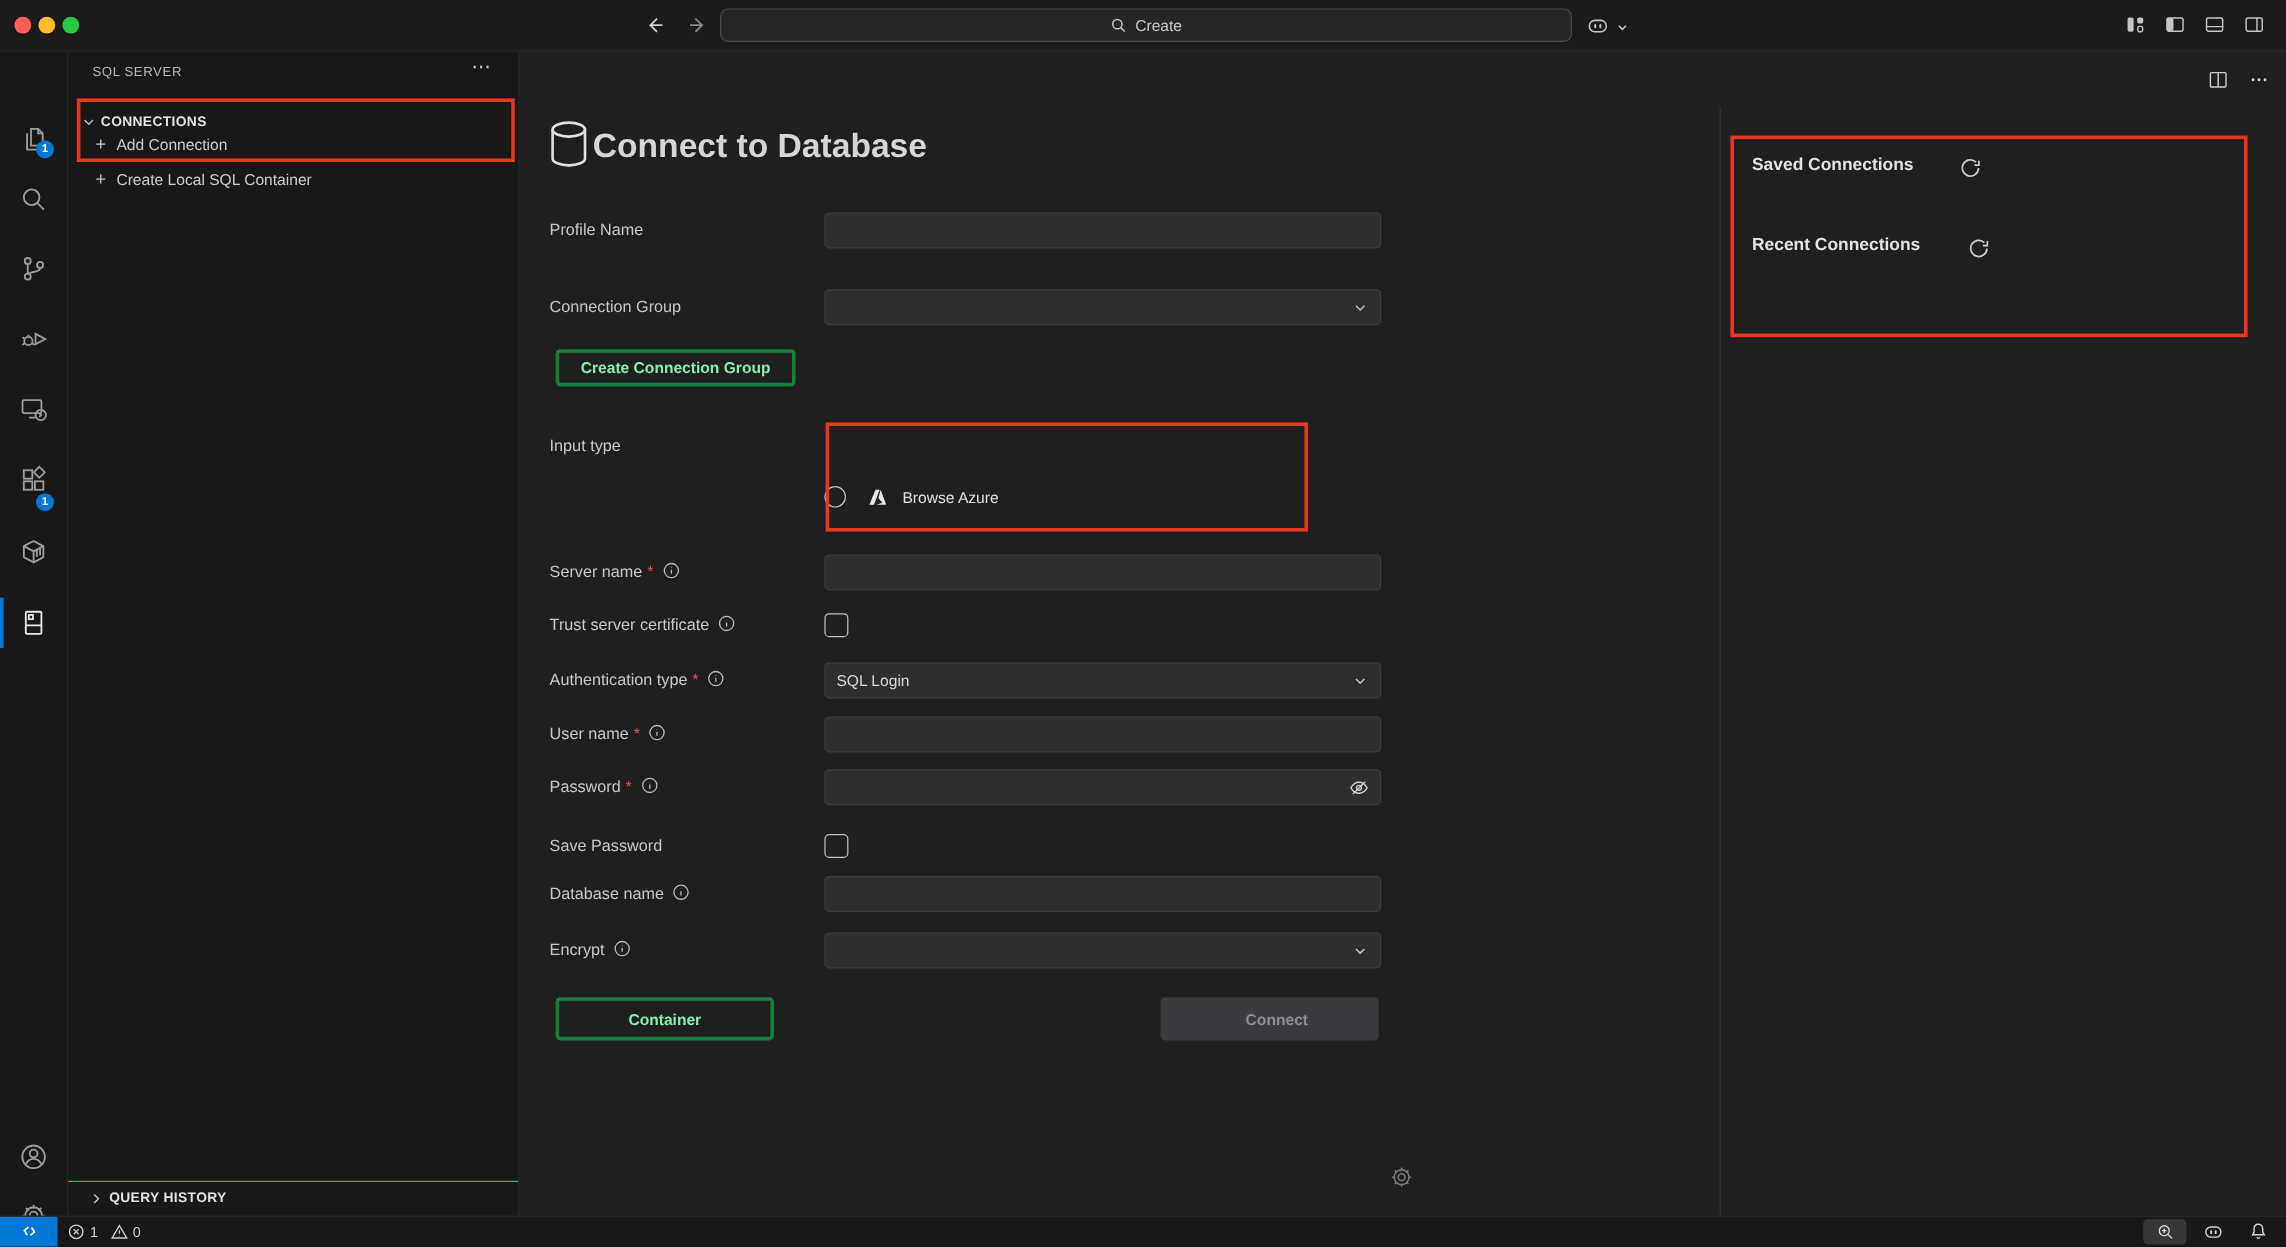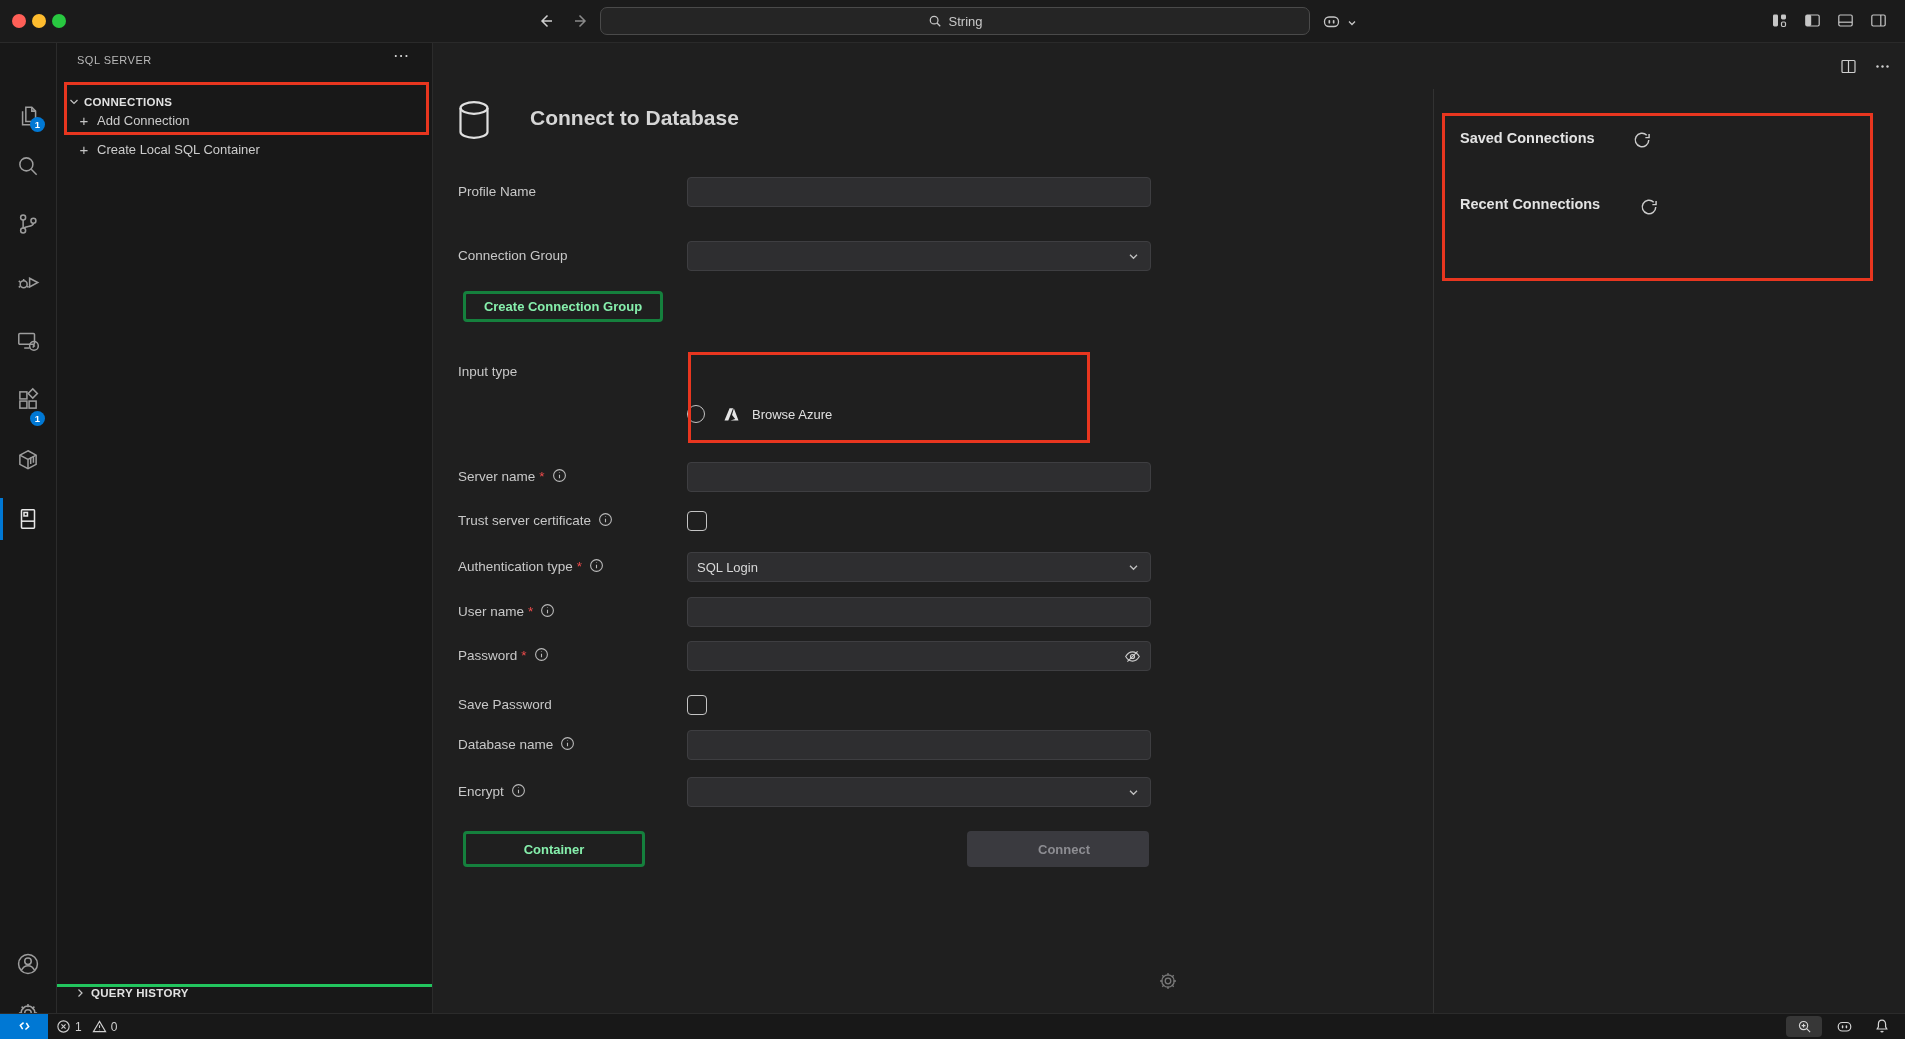--- a/index.html
+++ b/index.html
@@ -25,37 +25,37 @@
 
   
   .sidebar{position:absolute;left:57px;top:43px;width:376px;height:970px;background:#181818;border-right:1px solid #2b2b2b;box-sizing:border-box;}
   .sb-title{position:absolute;left:20px;top:11px;font-size:11px;letter-spacing:.5px;color:#b8b8b8;}
   .sb-more{position:absolute;left:336px;top:3px;font-size:16px;color:#cfcfcf;letter-spacing:1px;cursor:pointer;}
   .sb-section{position:absolute;left:0;width:375px;height:22px;display:flex;align-items:flex-end;gap:4px;
               font-size:11.5px;font-weight:bold;color:#e2e2e2;letter-spacing:.3px;}
   .sb-item{position:absolute;left:0;width:375px;height:22px;display:flex;align-items:center;gap:6px;font-size:13px;color:#cccccc;}
   .sb-chev{color:#c5c5c5;}
   .plus{font-size:15px;color:#c5c5c5;width:14px;text-align:center;}
-  .qh{position:absolute;left:0;top:941px;width:375px;height:29px;border-top:3px solid #22c55e;display:flex;gap:5px;
+  .qh{position:absolute;left:0;top:941px;width:375px;height:29px;border-top:1px solid #22c55e;display:flex;align-items:center;gap:5px;
       padding-left:17px;font-size:11.5px;font-weight:bold;color:#e2e2e2;letter-spacing:.3px;box-sizing:border-box;}
 
   
   .tabbar{position:absolute;left:433px;top:43px;width:1472px;height:46px;background:#181818;}
   .tab{position:absolute;left:0;top:0;width:207px;height:46px;background:#1f1f1f;border-top:2px solid #0078d4;border-right:1px solid #252525;
        display:flex;align-items:center;box-sizing:border-box;}
   .tab-label{font-size:13px;color:#e8e8e8;margin-left:8px;}
   .tab-close{margin-left:auto;margin-right:10px;color:#cfcfcf;}
   .ed-action{position:absolute;top:58px;color:#cfcfcf;}
 
   .webview{position:absolute;left:433px;top:89px;width:1472px;height:924px;background:#1f1f1f;}
   .wv-divider{position:absolute;left:1433px;top:89px;width:1px;height:924px;background:#323232;}
 
   
   .dlg-icon{position:absolute;left:457px;top:100px;color:#e0e0e0;}
-  .dlg-title{position:absolute;left:530px;top:106px;font-size:21px;font-weight:600;color:#d6d6d6;}
+  .dlg-title{position:absolute;left:494px;top:106px;font-size:28px;font-weight:600;color:#d6d6d6;}
 
   
   .frow{position:absolute;left:458px;width:720px;height:30px;}
   .flabel{position:absolute;left:0;top:0;height:30px;line-height:30px;font-size:13.5px;color:#c8c8c8;white-space:nowrap;}
   .req{color:#f14c4c;margin-left:4px;}
   .info{display:inline-block;vertical-align:-2px;margin-left:7px;color:#b9b9b9;}
   .fctl{position:absolute;left:229px;top:0;}
   .finput{width:464px;height:30px;background:#2e2e30;border:1px solid #3e3e41;border-radius:4px;box-sizing:border-box;
           display:flex;align-items:center;padding:0 9px;font-size:13px;color:#d8d8d8;}
   .fselect .chev{margin-left:auto;color:#c0c0c0;}
@@ -112,21 +112,21 @@
         </svg>
     </div>
 
     <div class="cmdcenter">
       <span>
         <svg width="14" height="14" viewBox="0 0 16 16" fill="none" stroke="currentColor" stroke-width="1.4">
             <circle cx="7" cy="7" r="4.4"></circle>
             <path d="M10.3 10.3 14 14"></path>
           </svg>
       </span>
-      <span>String</span>
+      <span>Create</span>
     </div>
 
     <div class="tb-icon" style="left:1322px">
       <svg width="19" height="19" viewBox="0 0 19 19" fill="none" stroke="currentColor" stroke-width="1.3">
           <rect x="2.5" y="5" width="14" height="9.5" rx="4.5"></rect>
           <rect x="6.5" y="8" width="1.7" height="3.6" rx="0.85" fill="currentColor" stroke="none"></rect>
           <rect x="10.8" y="8" width="1.7" height="3.6" rx="0.85" fill="currentColor" stroke="none"></rect>
         </svg>
     </div>
     <div class="tb-icon" style="left:1346px;top:17px">

